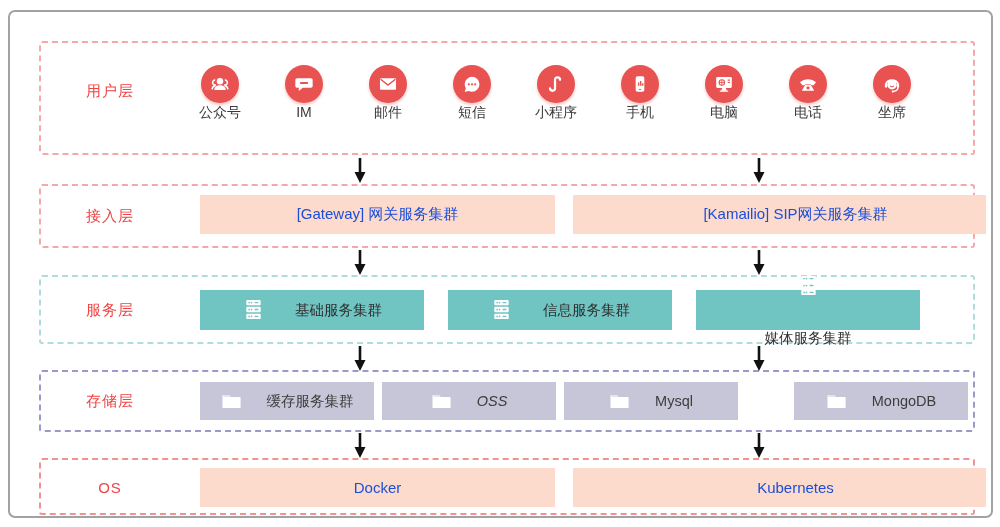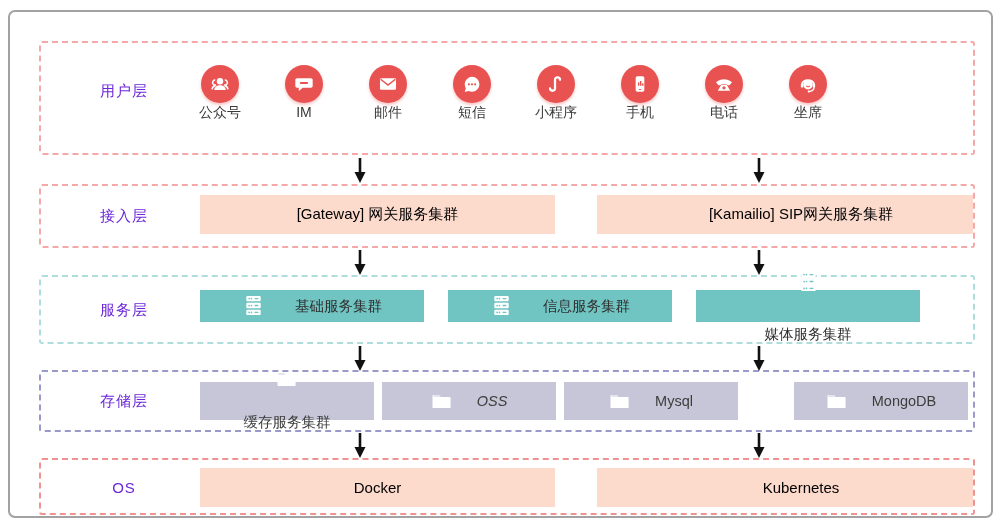--- a/index.html
+++ b/index.html
@@ -7,45 +7,45 @@
        font-family:"Liberation Sans","DejaVu Sans",sans-serif;color:#3f3f3f;}
   .frame{position:absolute;left:8px;top:10px;width:985px;height:508px;
          border:2px solid #a2a2a2;border-radius:7px;background:#fff;box-sizing:border-box;}
   .layer{position:absolute;left:29px;width:936px;box-sizing:border-box;
          border:2px dashed;border-radius:3px;background:#fff;}
   .layer-user   {top:29px; height:114px;border-color:#f5a8a8;}
   .layer-access {top:172px;height:64px; border-color:#f5a8a8;}
   .layer-service{top:263px;height:69px; border-color:#aedddc;}
   .layer-storage{top:358px;height:62px; border-color:#9a9aca;}
   .layer-os     {top:446px;height:57px; border-color:#ef9292;}
-  .layer-label{position:absolute;left:18px;width:130px;top:50%;transform:translateY(-50%);
-               text-align:center;font-size:15px;color:#6d28d9;letter-spacing:1px;}
+  .layer-label{position:absolute;left:4px;width:130px;top:50%;transform:translateY(-50%);
+               text-align:center;font-size:15px;color:#ef4444;letter-spacing:1px;}
   .layer-user .layer-label{top:39px;transform:none;}
   
   .user-items{position:absolute;left:137px;top:0;width:758px;height:100%;display:flex;}
   .user-item{width:84px;display:flex;flex-direction:column;align-items:center;padding-top:22px;box-sizing:border-box;}
   .circle-icon{width:38px;height:38px;border-radius:50%;background:#e85352;
                display:flex;align-items:center;justify-content:center;
                box-shadow:0 2px 3px rgba(232,83,82,.35);}
   .circle-icon svg{width:26px;height:26px;display:block;}
   .user-item-label{margin-top:1px;font-size:14px;color:#3a3a3a;white-space:nowrap;}
   
   .box{position:absolute;display:flex;align-items:center;justify-content:center;
-       box-sizing:border-box;font-size:15px;color:#000000;white-space:nowrap;}
+       box-sizing:border-box;font-size:15px;color:#1d4ed8;white-space:nowrap;}
   .pill{background:#fcdacc;}
   .layer-access .box, .layer-os .box{top:9px;height:39px;}
   .box-left {left:159px;width:355px;}
-  .box-right{left:556px;width:376px;padding-left:32px;}
+  .box-right{left:532px;width:413px;padding-left:32px;}
   .layer-os .box{top:8px;}
-  .service-box{background:#70c4c2;top:13px;height:32px;width:224px;gap:30px;color:#303030;font-size:14.5px;}
+  .service-box{background:#70c4c2;top:13px;height:40px;width:224px;gap:30px;color:#303030;font-size:14.5px;}
   .service-box svg{width:23px;height:26px;display:block;}
   .sb-1{left:159px;} .sb-2{left:407px;text-align:right;} .sb-3{left:655px;flex-direction:column;}
   .storage-box{background:#c6c6d8;top:10px;height:38px;width:174px;gap:24px;color:#3d3d3d;font-size:14.5px;}
   .storage-box svg{width:22px;height:19px;display:block;}
-  .st-1{left:159px;flex-direction:column;} .st-2{left:341px;font-style:italic;} .st-3{left:523px;} .st-4{left:705px;margin-left:48px;}
+  .st-1{left:159px;} .st-2{left:341px;font-style:italic;} .st-3{left:523px;} .st-4{left:705px;margin-left:48px;}
   
   .arrow{position:absolute;width:16px;height:26px;}
   .ax-l{left:342px;} .ax-r{left:741px;}
   .ay-1{top:146px;} .ay-2{top:238px;} .ay-3{top:334px;} .ay-4{top:421px;}
 </style>
 </head>
 <body>
 
 <div class="frame">
 
@@ -120,20 +120,35 @@
                 <rect x="10.1" y="10.6" width="1.3" height="3"></rect>
                 <rect x="12" y="9.2" width="1.3" height="4.4"></rect>
                 <rect x="13.9" y="11.4" width="1.3" height="2.2"></rect>
                 <rect x="10.9" y="16.5" width="2.2" height="1" rx=".5"></rect>
               </g>
             </svg>
         </span>
         <span class="user-item-label">手机</span>
       </div>
 
+      <div class="user-item">
+        <span class="circle-icon">
+          <svg viewBox="0 0 24 24">
+              <rect x="4.8" y="5.6" width="14.4" height="10" rx="1" fill="#fff"></rect>
+          <g stroke="#e85352" fill="none">
+                <circle cx="10" cy="10.6" r="2.5" stroke-width="1"></circle>
+          <path d="M7.5 10.6h5M10 8.1v5" stroke-width=".8"></path>
+                <path d="M15.4 8.4h2.1M15.4 10.6h2.1" stroke-width="1.1"></path>
+              </g>
+          <path d="M9.4 18.2l1-2.6h3.2l1 2.6z" fill="#fff"></path>
+              <rect x="8" y="17.9" width="8" height="1.2" rx=".6" fill="#fff"></rect>
+            </svg>
+        </span>
+        <span class="user-item-label">电脑</span>
+      </div>
 
       <div class="user-item">
         <span class="circle-icon">
           <svg viewBox="0 0 24 24">
               <path d="M4.6 10.4c4.4-3.8 10.4-3.8 14.8 0l-1.9 2.3c-.5.6-1.3.7-2 .3a7.6 7.6 0 0 0-7 0c-.7.4-1.5.3-2-.3z" fill="#fff"></path>
           <path d="M9.4 12.6h5.2l3.1 5.6H6.3z" fill="#fff"></path>
               <circle cx="12" cy="15.5" r="1.5" fill="#e85352"></circle>
             </svg>
         </span>
         <span class="user-item-label">电话</span>

